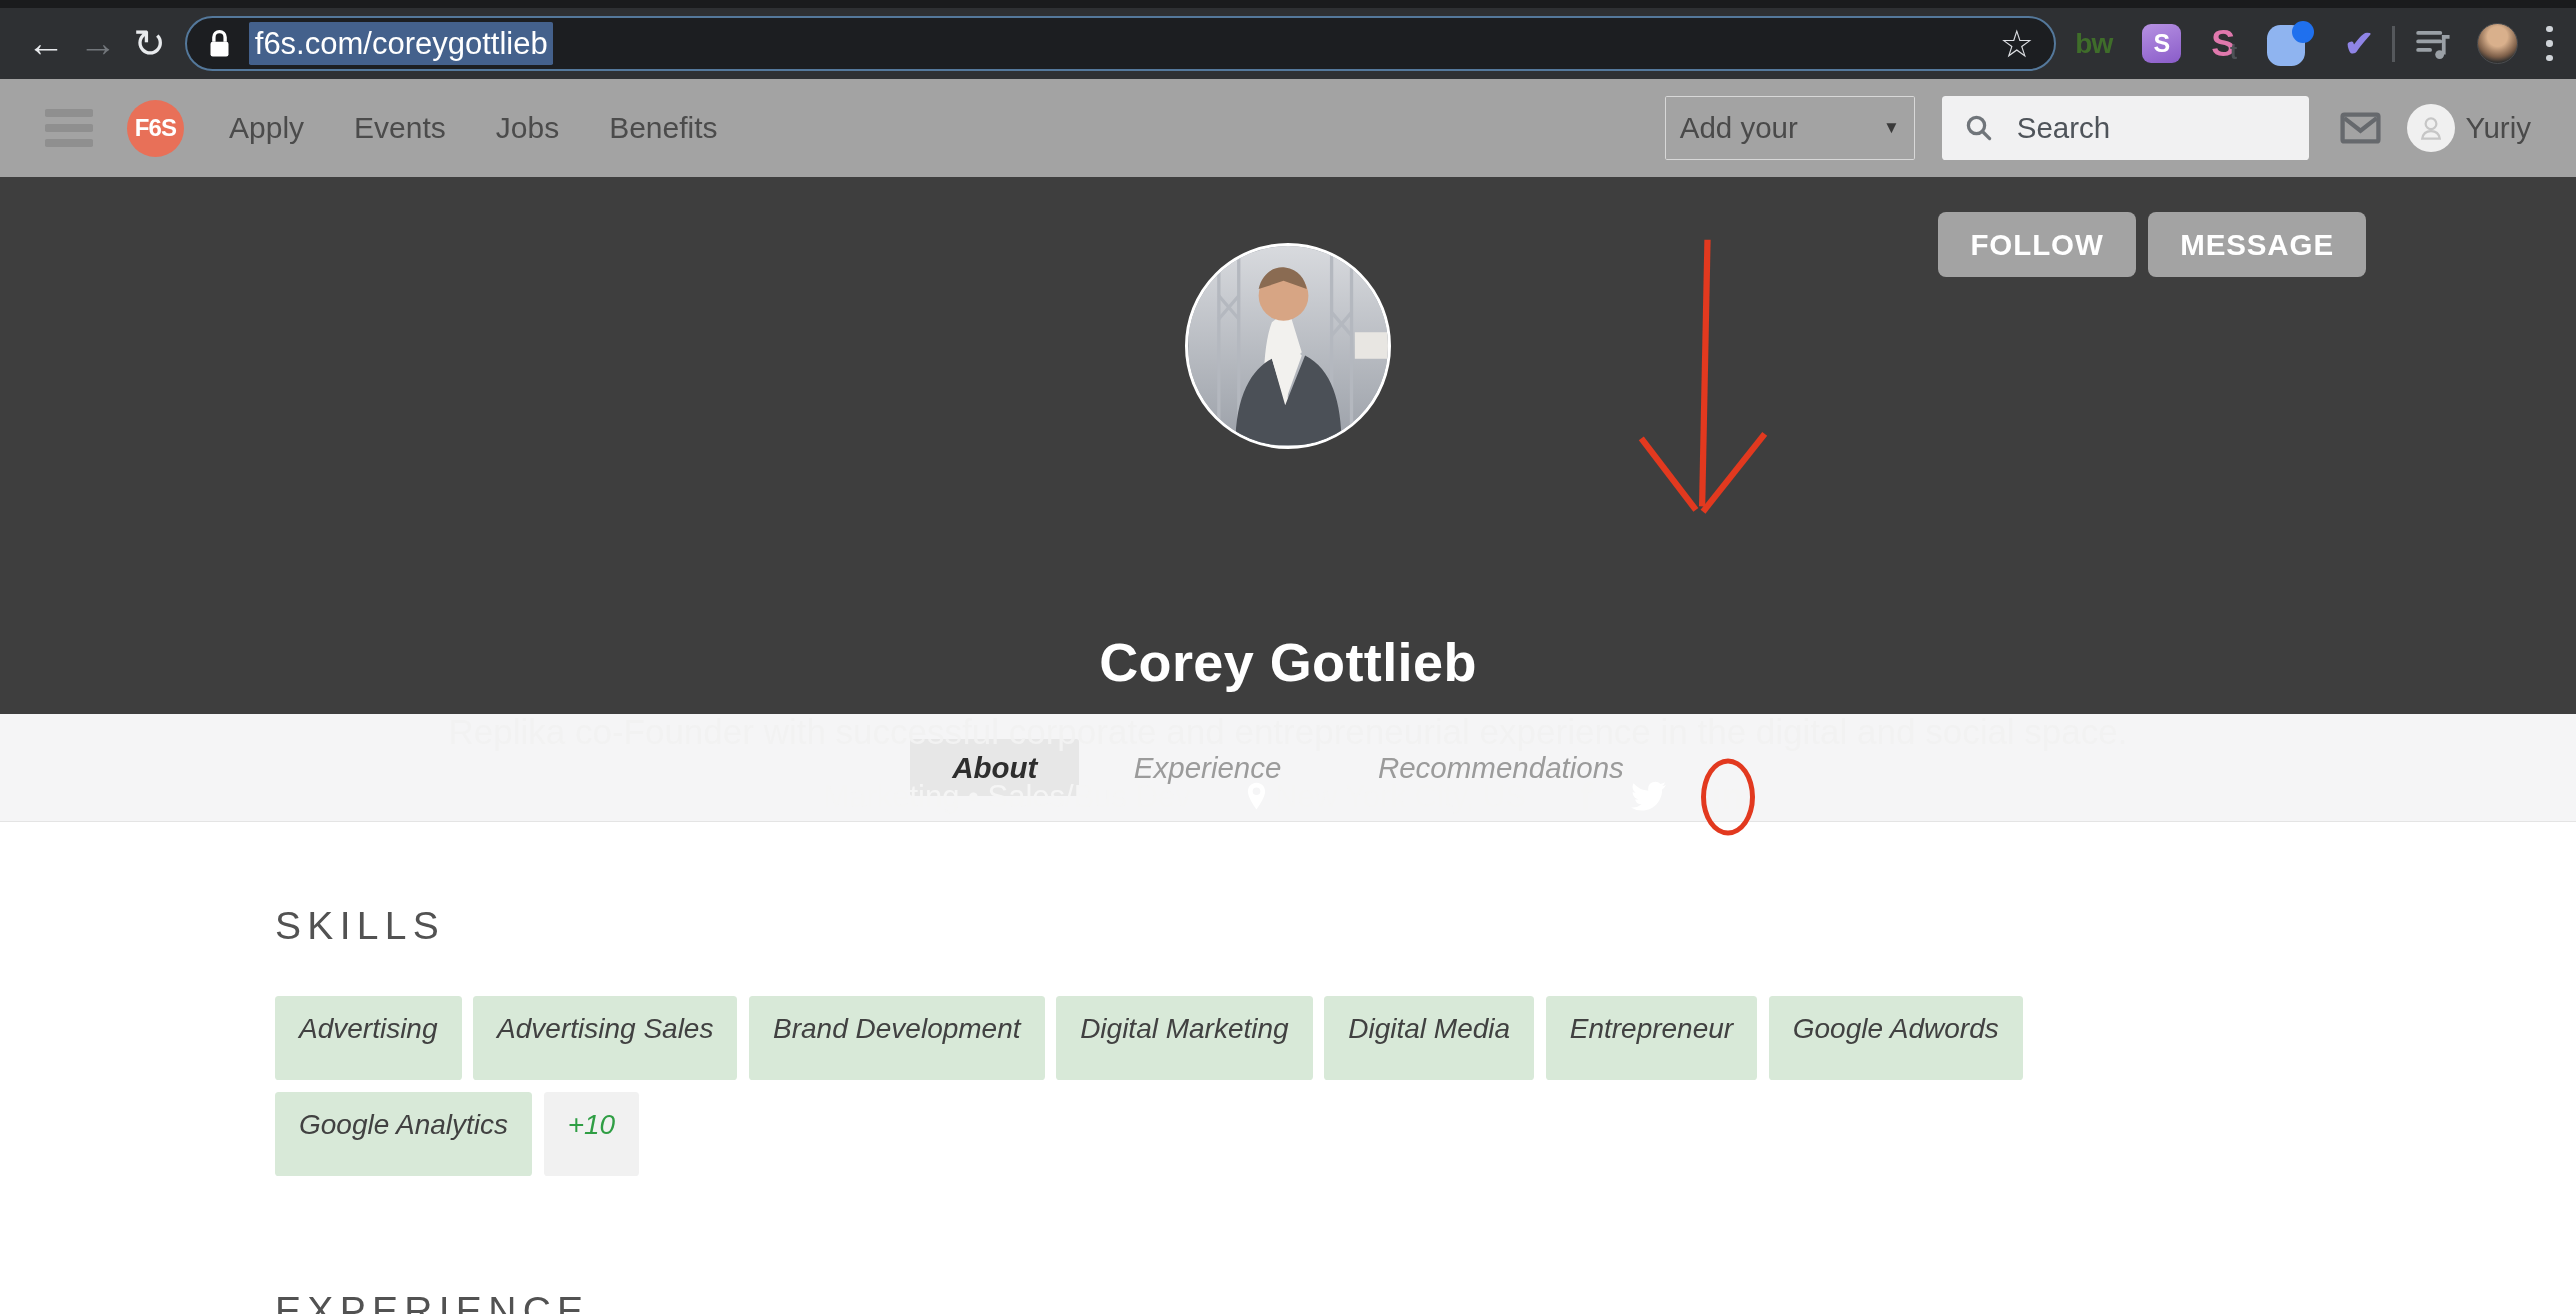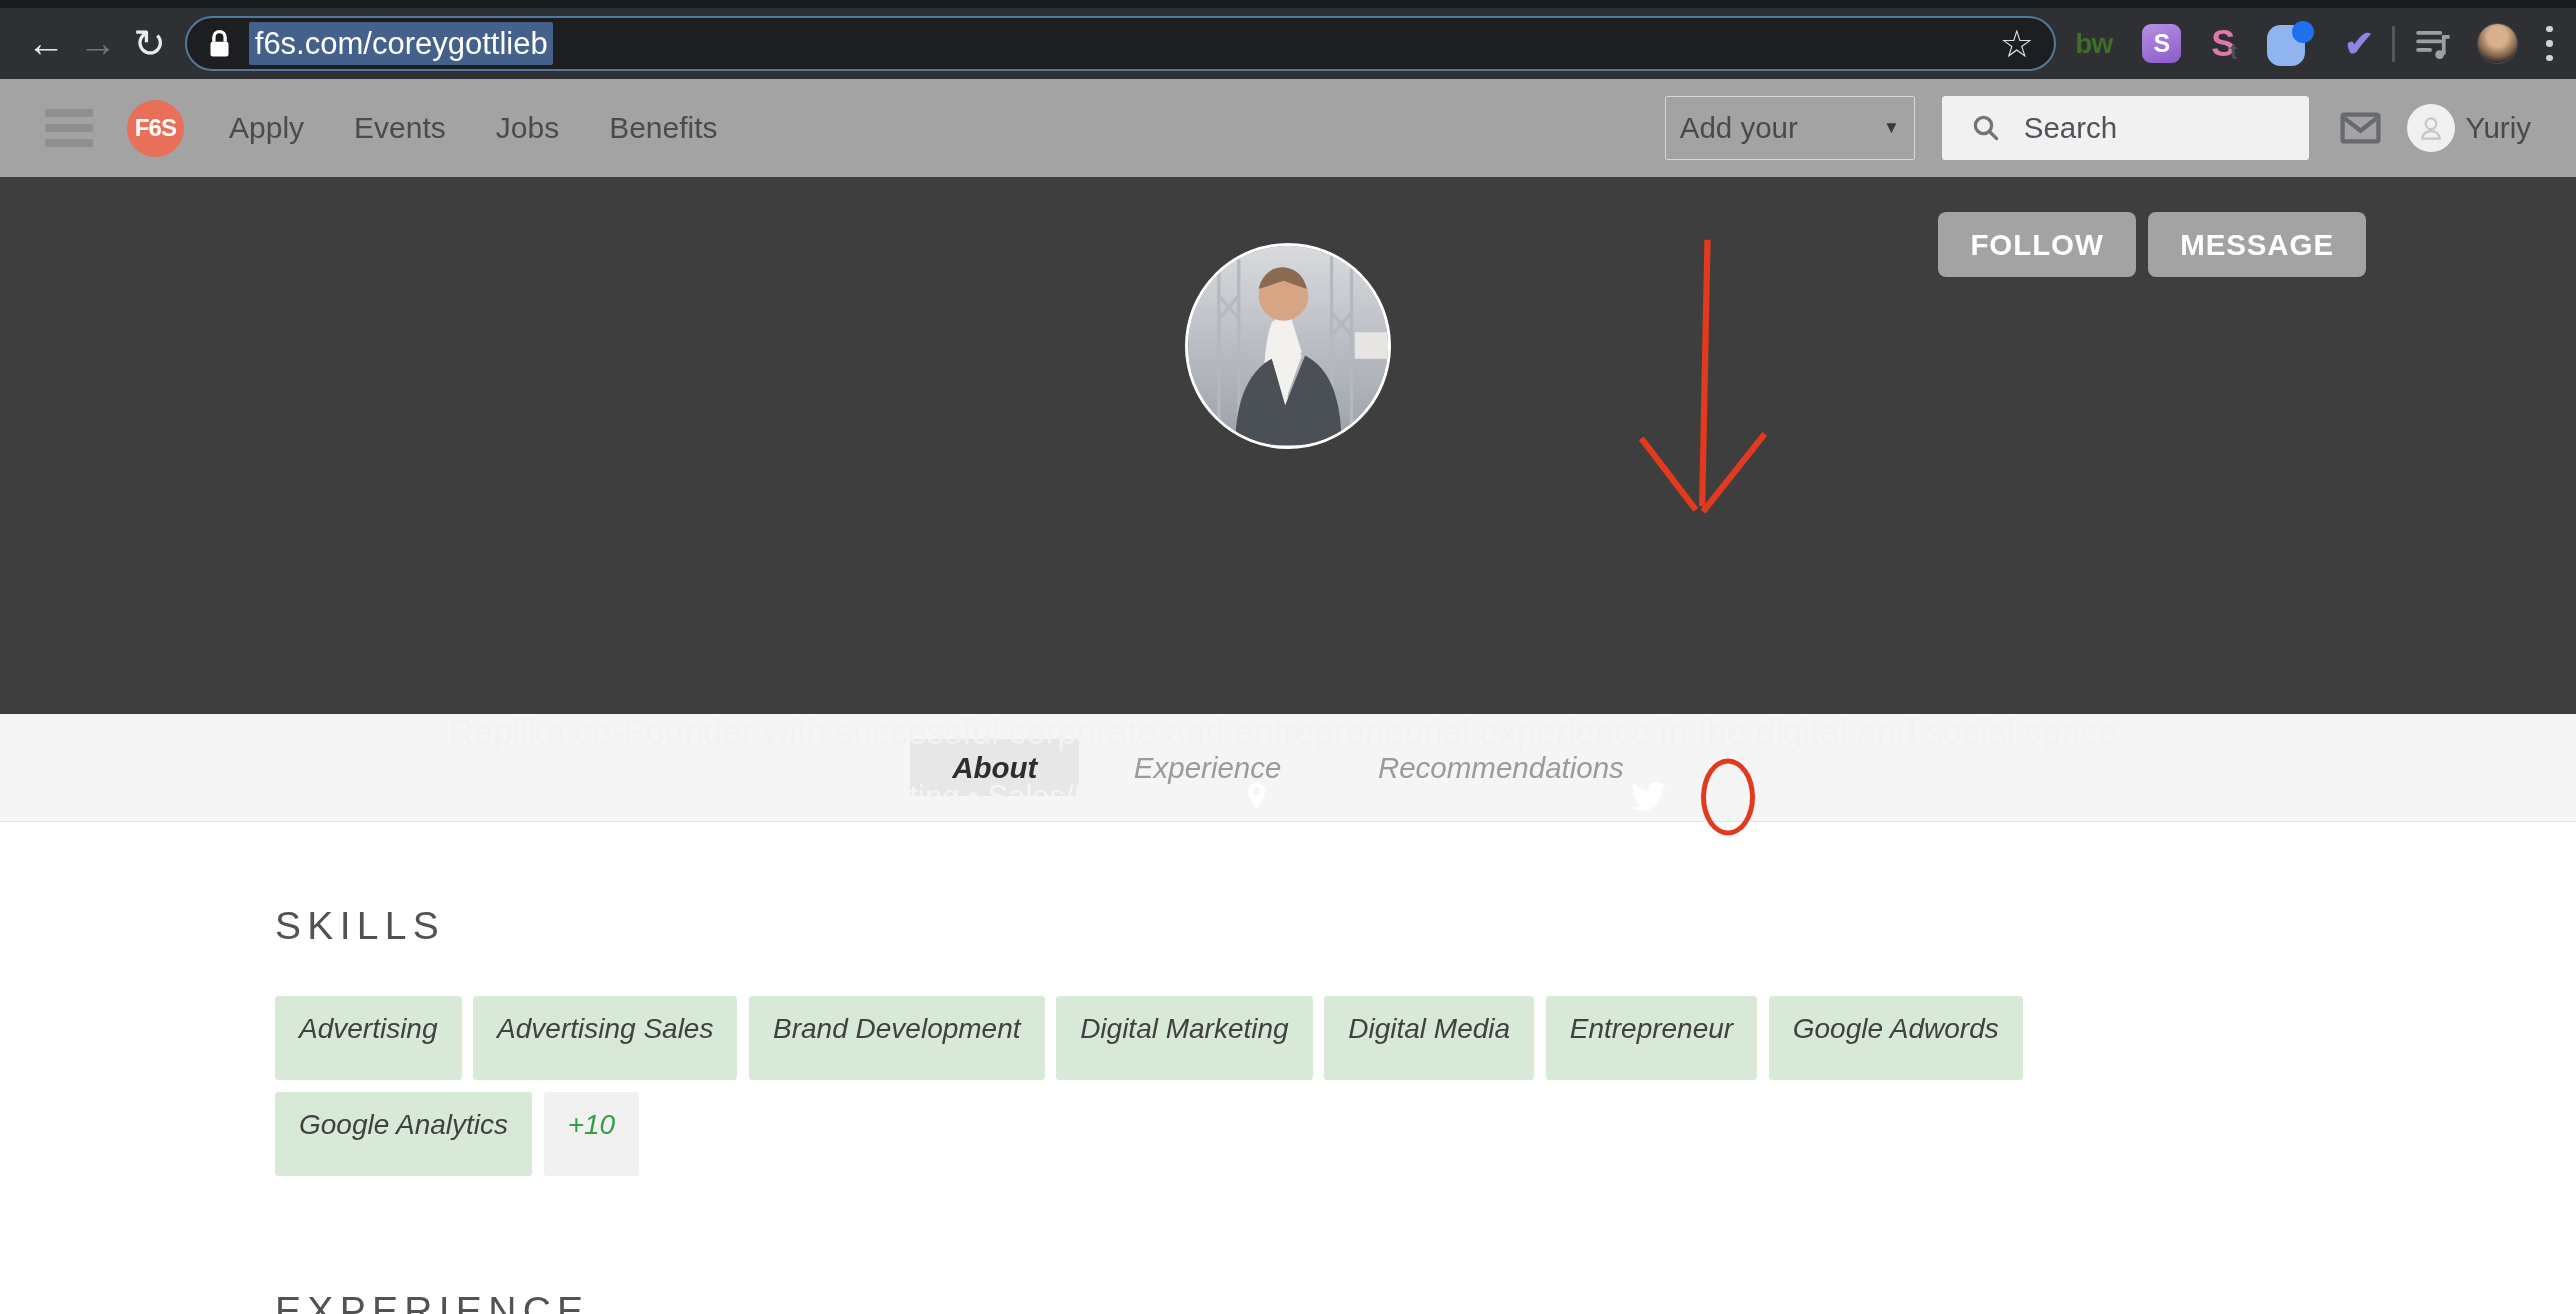--- a/index.html
+++ b/index.html
@@ -56,21 +56,21 @@
           font-weight:800; font-size:24px; letter-spacing:-0.9px; margin-right:45px; }
   .navlinks { display:flex; gap:50px; font-size:30px; color:#4b4b4b; }
   .navlinks span { cursor:pointer; }
   .spacer { flex:1; }
   .addyour { width:250px; height:64px; border:1.8px solid #d8d8d8; border-radius:1.8px;
              display:flex; align-items:center; justify-content:space-between;
              padding:0 14px; margin-right:27px; }
   .addyour .lbl { font-size:29.5px; color:#4a4a4a; }
   .addyour .caret { font-size:17px; color:#3a3a3a; }
   .searchbox { width:367px; height:64px; background:#f1f1f2; border-radius:3.6px;
-               display:flex; align-items:center; padding:0 29px; gap:23px; margin-right:30px; }
+               display:flex; align-items:center; padding:0 22px; gap:23px; margin-right:30px; }
   .searchbox .ph { font-size:29.5px; color:#4f545a; }
   .mailbtn { margin-right:25px; display:flex; }
   .userchip { display:flex; align-items:center; gap:10.7px; }
   .user-avatar { width:48px; height:48px; border-radius:50%; background:#f0f0f0;
                  display:flex; align-items:center; justify-content:center; }
   .user-name { font-size:29.5px; color:#4a4a4a; }
 
   
   .hero { position:relative; height:537px; background:#3e3e3e; color:#fff; text-align:center; }
   .hero-actions { position:absolute; top:35px; right:210px; display:flex; gap:12.5px; }
@@ -234,20 +234,21 @@
       </g>
       <rect x="100" y="52" width="20" height="16" fill="#e8e6e2"></rect>
       <path d="M60 98c-2-20 2-28 8-34l-8-26-10 8c-4 10-6 30-4 52z" fill="#f2f1ee"></path>
       <circle cx="57" cy="30" r="15" fill="#d7a584"></circle>
       <path d="M42 26c2-10 10-14 16-13 8 1 12 7 13 13l-14-5z" fill="#8a6b52"></path>
       <path d="M28 120c0-30 10-46 22-52l8 28 12-30c16 8 22 28 22 54z" fill="#4b5057"></path>
       <path d="M50 68l8 26 10-28-6-6h-6z" fill="#f2f1ee"></path>
     </svg>
   </div>
 
+  <div class="hero-name">Corey Gottlieb</div>
   <div class="hero-tagline">Replika co-Founder with successful corporate and entrepreneurial experience in the digital and social space.</div>
 
   <div class="hero-meta">
     <span>Marketing • Sales/Bus Dev</span>
     <span class="loc">
       <svg width="23" height="32" viewBox="0 0 24 32">
         <path fill-rule="evenodd" fill="#fff" d="M12 1C7 1 3 5 3 10c0 7 9 19 9 19s9-12 9-19c0-5-4-9-9-9zm0 13a4 4 0 1 1 0-8 4 4 0 0 1 0 8z"></path>
       </svg>
       <span>New York City, US</span>
     </span>

